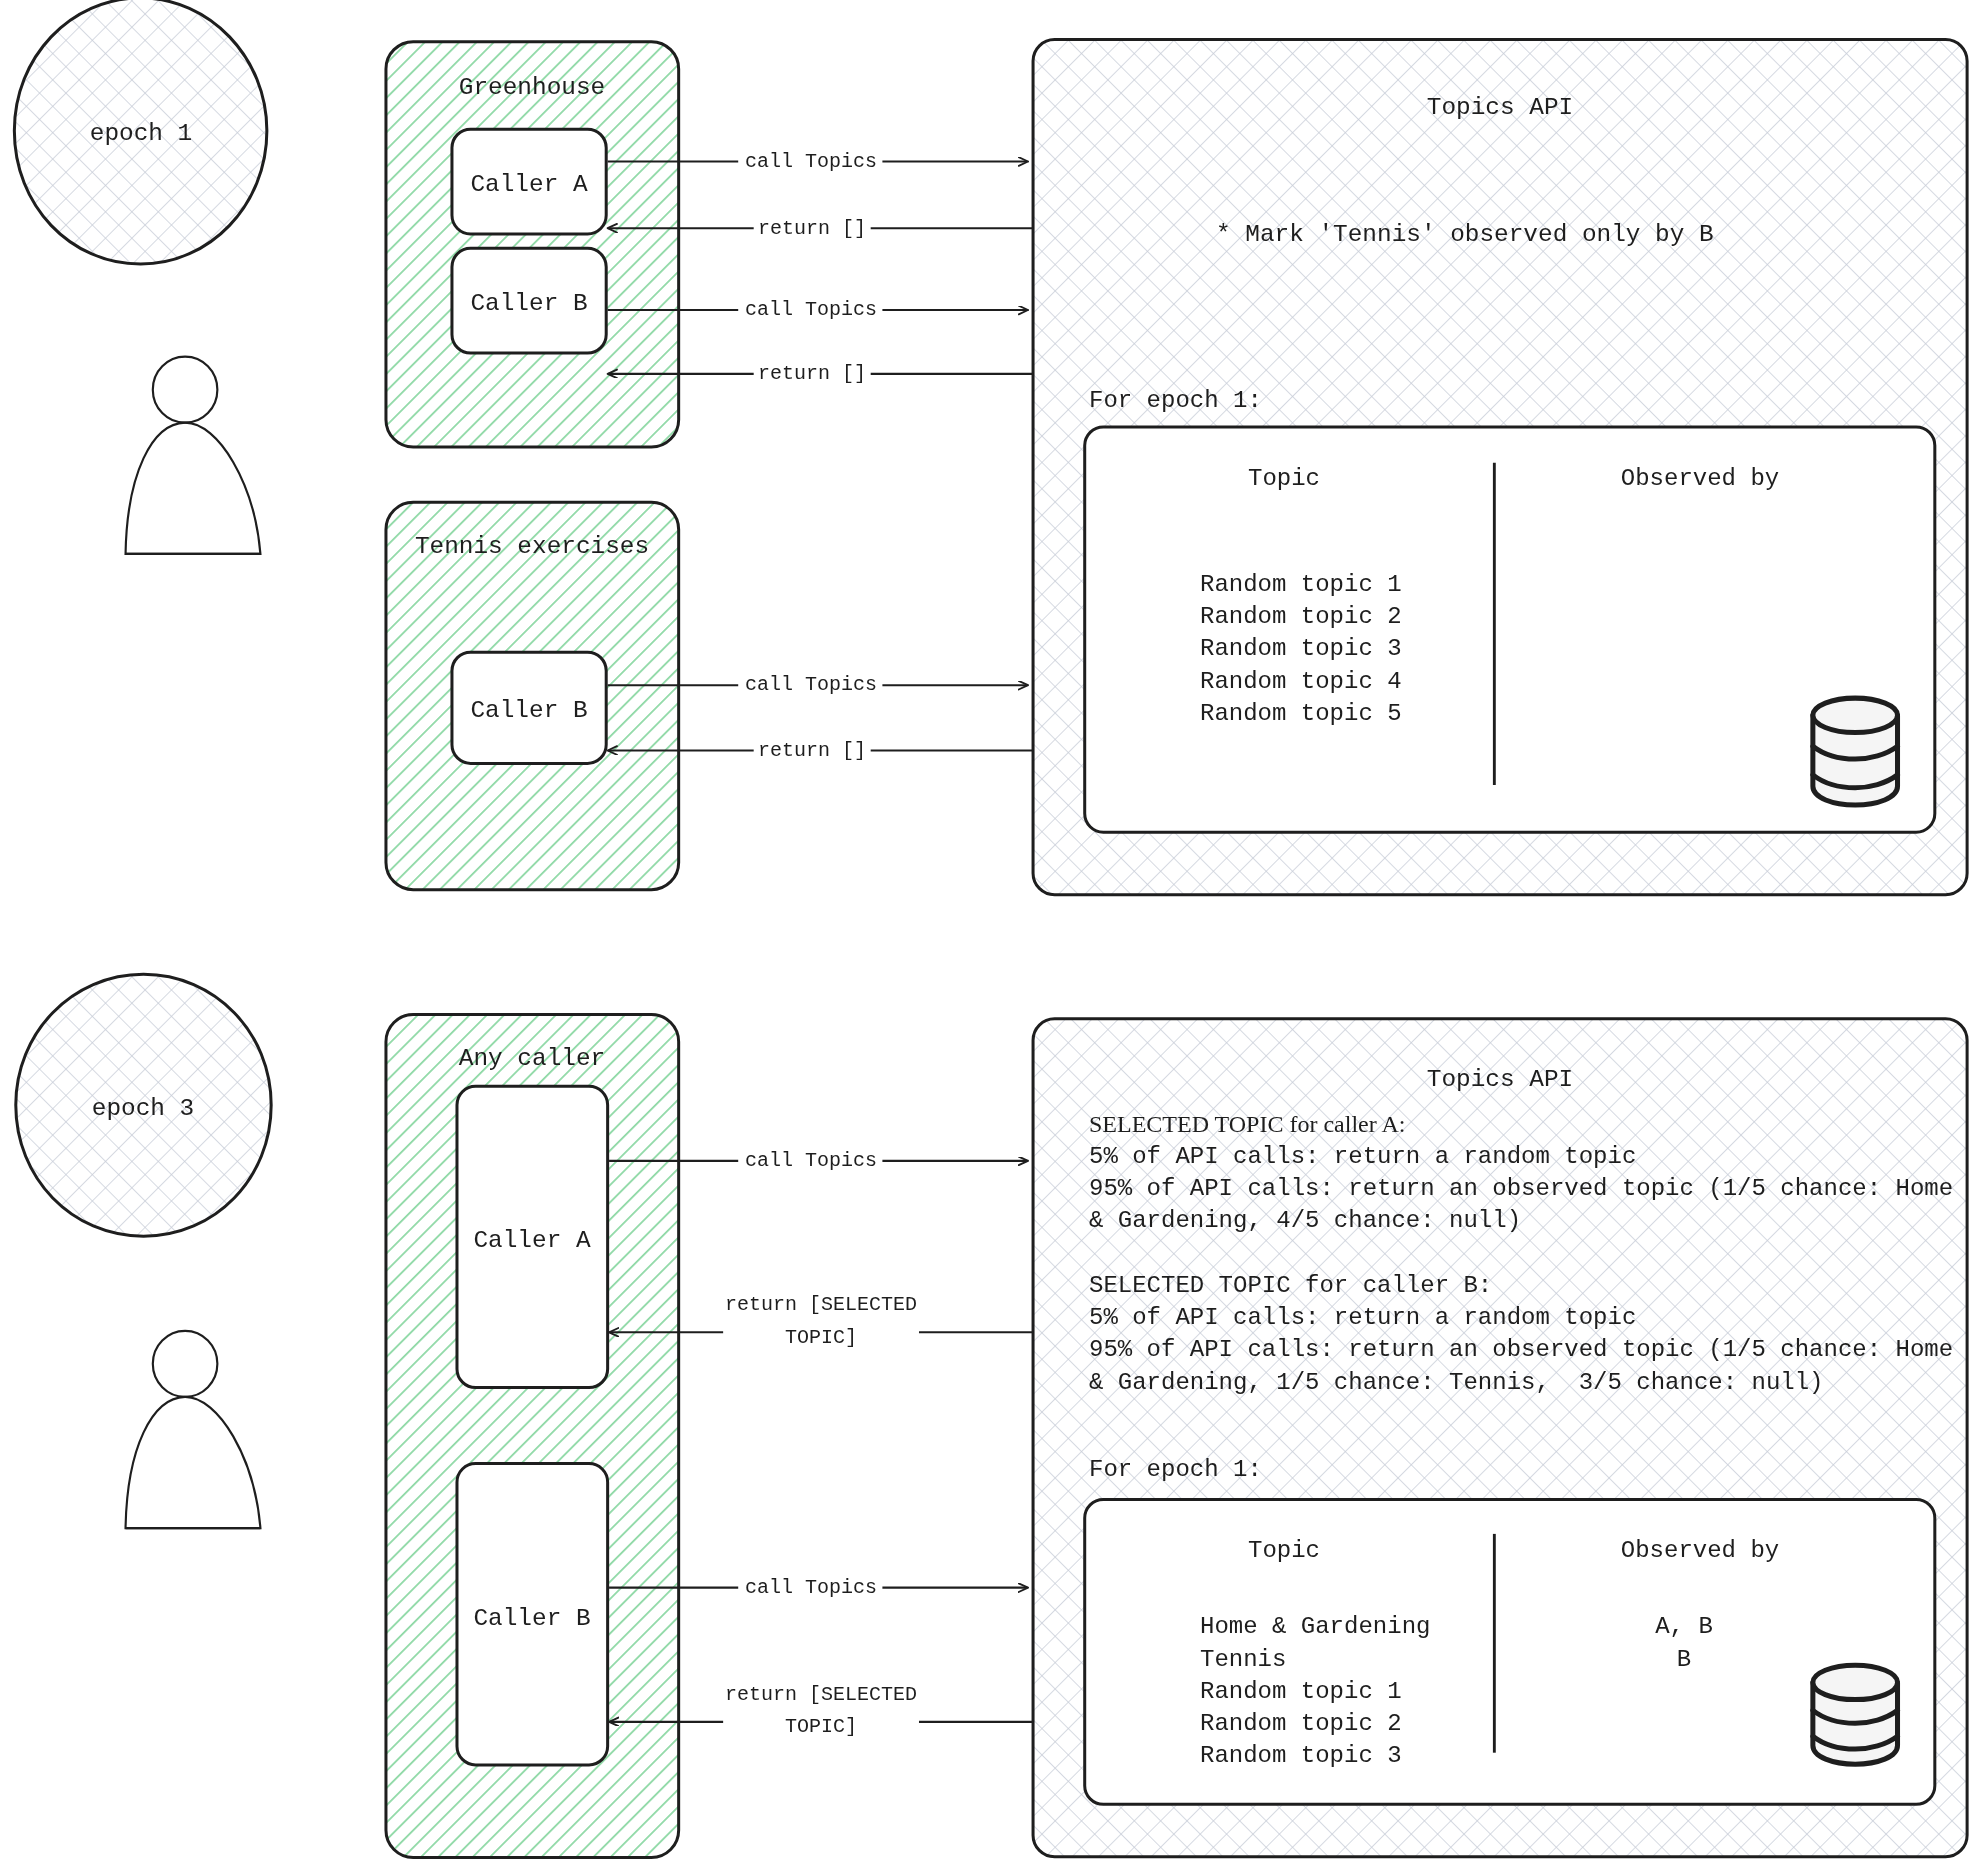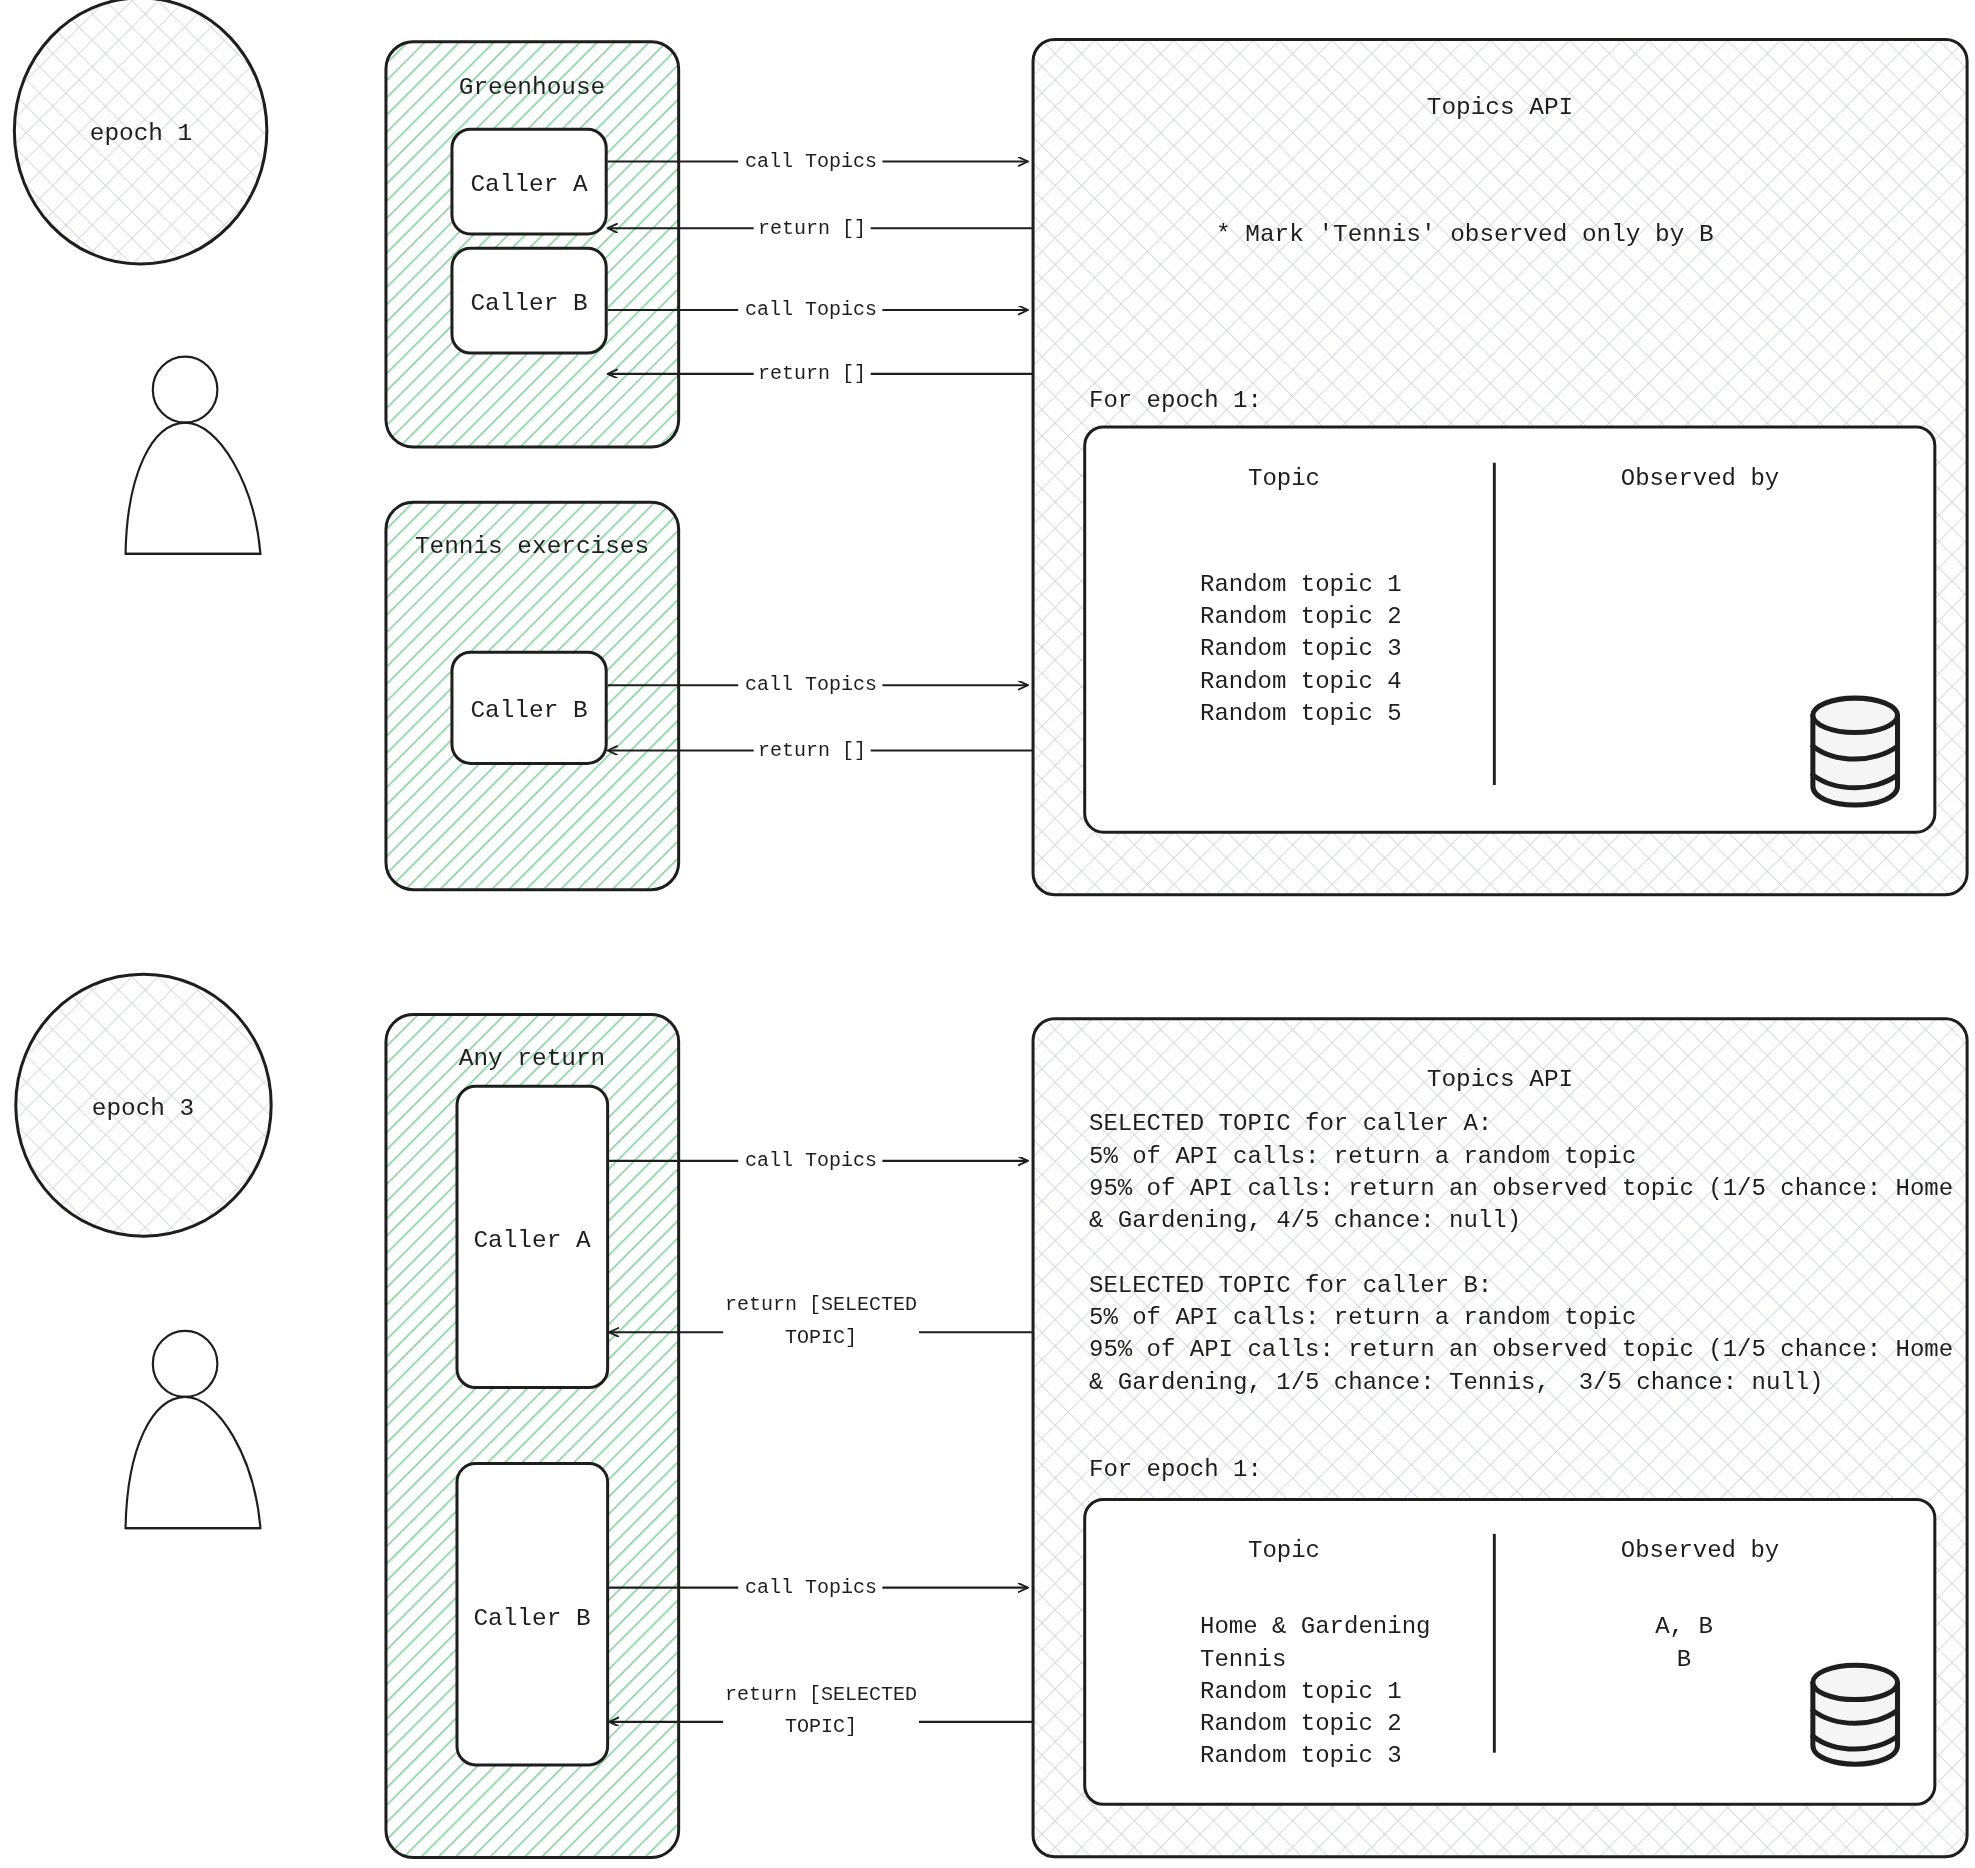--- a/index.html
+++ b/index.html
@@ -192,34 +192,34 @@
   <div class="txt center f33 nosel" style="left:1700px;top:463px;">Observed by</div>
 
   <div class="txt f33 nosel" style="left:1200px;top:569px;">Random topic 1</div>
   <div class="txt f33 nosel" style="left:1200px;top:601px;">Random topic 2</div>
   <div class="txt f33 nosel" style="left:1200px;top:633px;">Random topic 3</div>
   <div class="txt f33 nosel" style="left:1200px;top:666px;">Random topic 4</div>
   <div class="txt f33 nosel" style="left:1200px;top:698px;">Random topic 5</div>
 
   <div class="txt center f34 nosel" style="left:143px;top:1093px;">epoch 3</div>
 
-  <div class="txt center f34 nosel" style="left:532px;top:1043px;">Any return</div>
+  <div class="txt center f34 nosel" style="left:532px;top:1043px;">Any caller</div>
   <div class="txt center f34 nosel" style="left:532px;top:1225px;">Caller A</div>
   <div class="txt center f34 nosel" style="left:532px;top:1603px;">Caller B</div>
 
   <div class="txt center f32 nosel" style="left:811px;top:1147px;background:#fff;padding:0 4.3px;">call Topics</div>
   <div class="txt center f32 nosel" style="left:821px;top:1291px;background:#fff;padding:0 4.3px;">return [SELECTED</div>
   <div class="txt center f32 nosel" style="left:821px;top:1324px;background:#fff;padding:0 4.3px;">TOPIC]</div>
   <div class="txt center f32 nosel" style="left:811px;top:1574px;background:#fff;padding:0 4.3px;">call Topics</div>
   <div class="txt center f32 nosel" style="left:821px;top:1681px;background:#fff;padding:0 4.3px;">return [SELECTED</div>
   <div class="txt center f32 nosel" style="left:821px;top:1713px;background:#fff;padding:0 4.3px;">TOPIC]</div>
 
   <div class="txt center f34 nosel" style="left:1500px;top:1064px;">Topics API</div>
 
-  <div class="txt f33 nosel" style="left:1089px;top:1108px;">SELECTED TOPIC for caller A:</div>
+  <div class="txt f33 nosel" style="left:1089px;top:1108px;font-family:Liberation Serif, serif;">SELECTED TOPIC for caller A:</div>
   <div class="txt f33 nosel" style="left:1089px;top:1141px;">5% of API calls: return a random topic</div>
   <div class="txt f33 nosel" style="left:1089px;top:1173px;">95% of API calls: return an observed topic (1/5 chance: Home</div>
   <div class="txt f33 nosel" style="left:1089px;top:1205px;">&amp; Gardening, 4/5 chance: null)</div>
   <div class="txt f33 nosel" style="left:1089px;top:1270px;">SELECTED TOPIC for caller B:</div>
   <div class="txt f33 nosel" style="left:1089px;top:1302px;">5% of API calls: return a random topic</div>
   <div class="txt f33 nosel" style="left:1089px;top:1334px;">95% of API calls: return an observed topic (1/5 chance: Home</div>
   <div class="txt f33 nosel" style="left:1089px;top:1367px;">&amp; Gardening, 1/5 chance: Tennis,  3/5 chance: null)</div>
 
   <div class="txt f33 nosel" style="left:1089px;top:1454px;">For epoch 1:</div>
 

